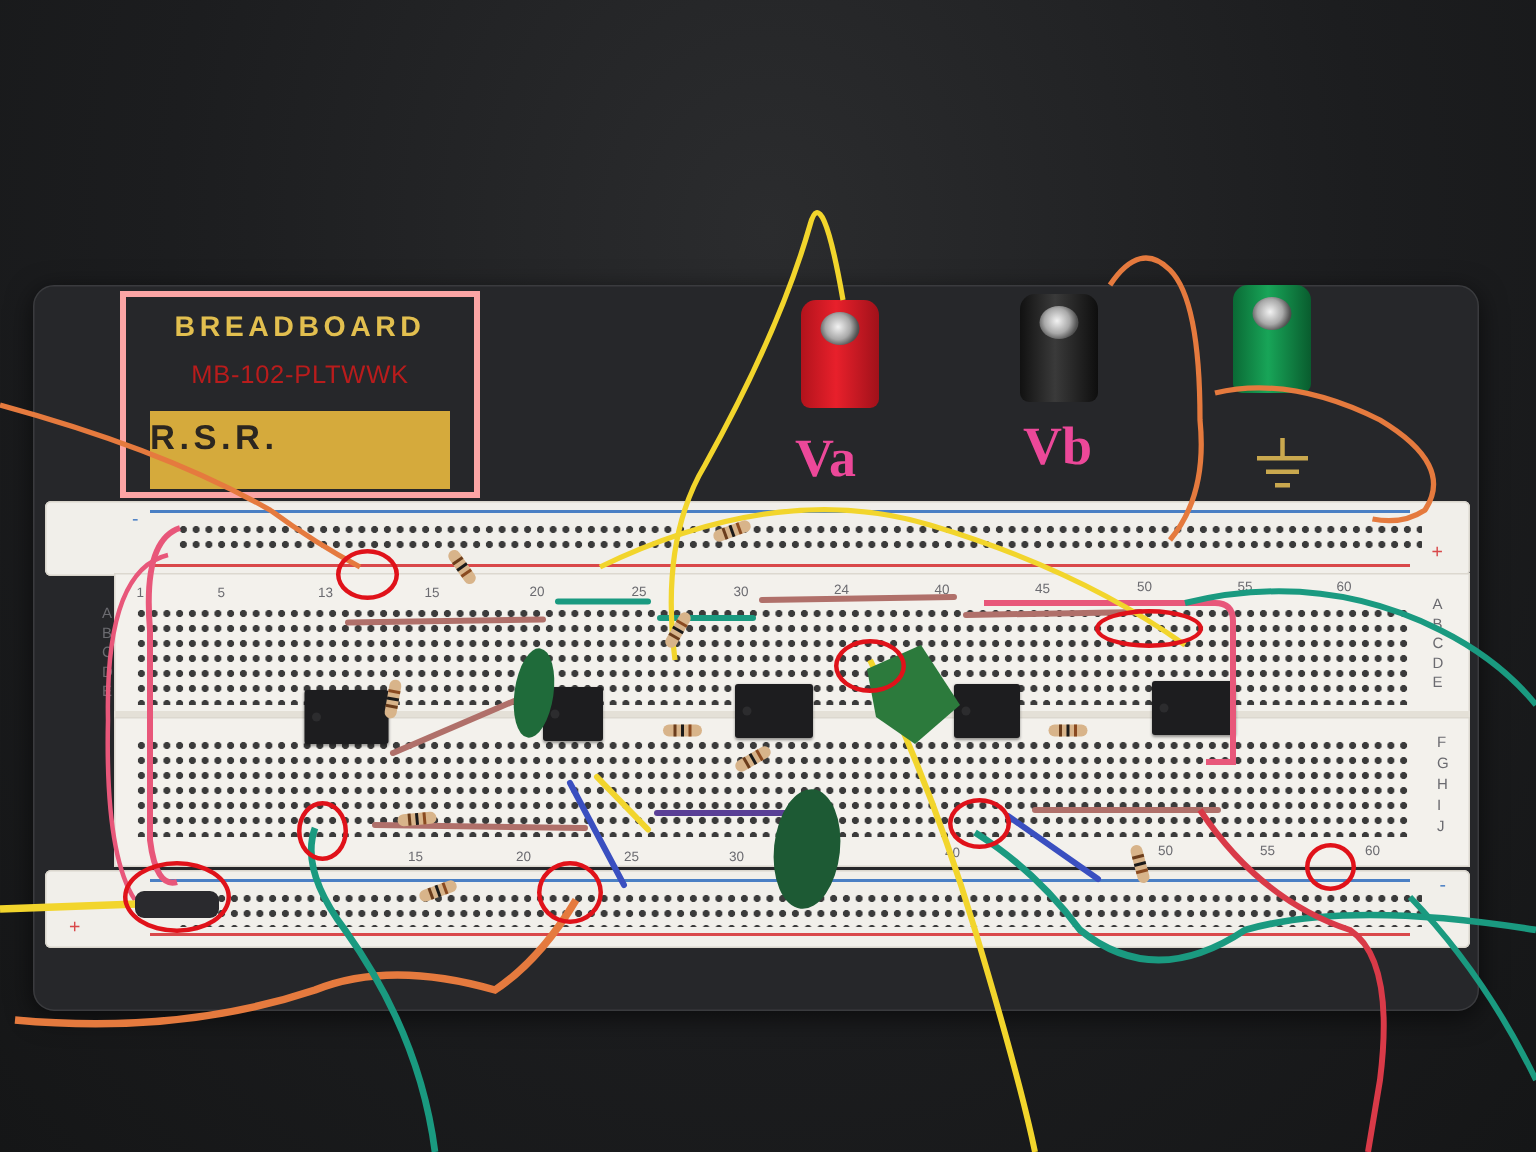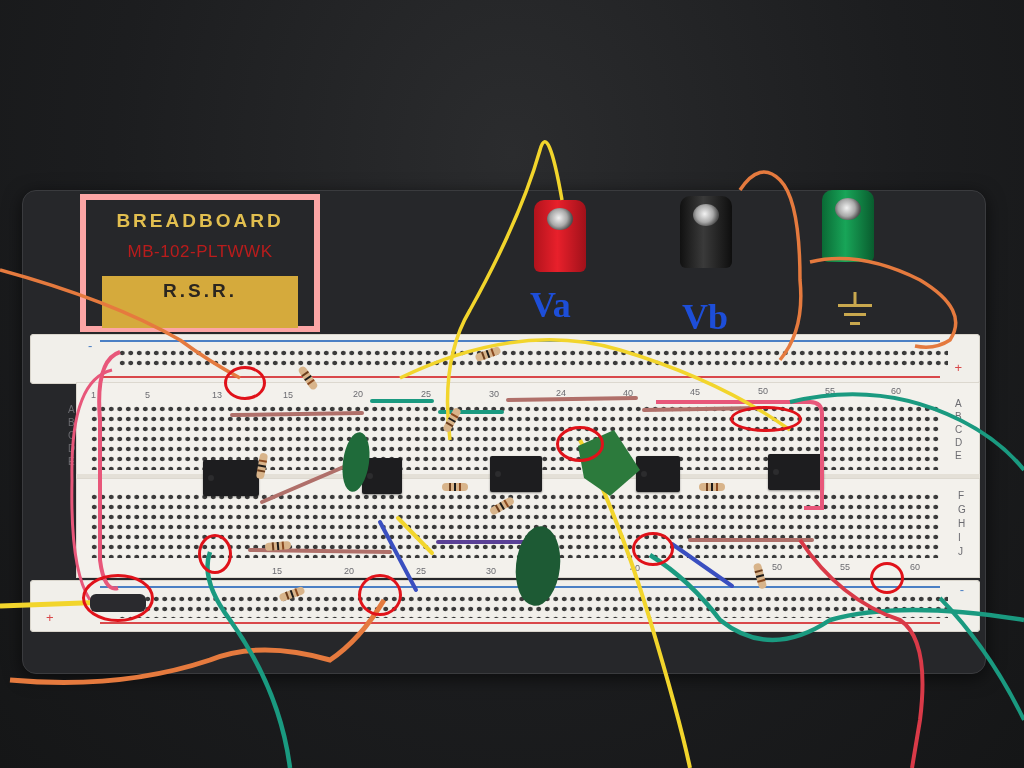--- a/index.html
+++ b/index.html
@@ -4,38 +4,38 @@
 <style>
   html,body{margin:0;padding:0;}
   body{width:1024px;height:768px;overflow:hidden;position:relative;
        background:radial-gradient(ellipse at 50% 20%, #2b2c2e 0%, #1c1d1f 55%, #151617 100%);
        font-family:"Liberation Sans",sans-serif;}
   .scene{position:absolute;left:0;top:0;width:1024px;height:768px;}
   .base{position:absolute;left:22px;top:190px;width:962px;height:482px;
         background:#26272a;border-radius:14px;border:1px solid #3a3b3e;
         box-shadow:0 4px 18px rgba(0,0,0,.6);}
   .label-box{position:absolute;left:80px;top:194px;width:240px;height:138px;
-             border:6px solid #fca5a5;box-sizing:border-box;}
+             border:4px solid #fca5a5;box-sizing:border-box;}
   .lbl-title{position:absolute;left:0;right:0;top:10px;text-align:center;
              color:#e2bf4f;font-weight:bold;font-size:19px;letter-spacing:3px;}
   .lbl-model{position:absolute;left:0;right:0;top:42px;text-align:center;
              color:#b91c1c;font-size:17px;letter-spacing:0.5px;}
   .lbl-brandbox{position:absolute;left:16px;right:16px;top:76px;height:52px;
                 background:#d5aa3c;}
-  .lbl-brand{position:absolute;left:0;right:0;top:4px;text-align:center;
-             color:#2b2620;font-weight:bold;font-size:19px;letter-spacing:3px;}
+  .lbl-brand{position:absolute;left:0;right:0;top:4px;
+             color:#2b2620;font-weight:bold;font-size:23px;letter-spacing:3px;}
   .lbl-brand2{position:absolute;left:0;right:0;top:28px;text-align:center;
              color:#2b2620;font-weight:bold;font-size:15px;letter-spacing:2px;}
   .post{position:absolute;width:52px;height:72px;border-radius:10px 10px 6px 6px;}
   .post .hole{position:absolute;left:13px;top:8px;width:26px;height:22px;border-radius:50%;
               background:radial-gradient(circle at 45% 45%,#f2f2f2 0%,#a9a9a9 45%,#555 70%,#222 100%);}
   .post-a{left:534px;top:200px;background:linear-gradient(90deg,#b2131c,#e8202b 45%,#a0111a);}
   .post-b{left:680px;top:196px;background:linear-gradient(90deg,#111,#3a3a3a 45%,#0e0e0e);}
   .post-g{left:822px;top:190px;background:linear-gradient(90deg,#0a6a35,#18a558 45%,#095c2e);}
-  .term-label{position:absolute;color:#1d4ed8;font-family:"Liberation Serif",serif;
+  .term-label{position:absolute;color:#ec4899;font-family:"Liberation Serif",serif;
               font-weight:bold;font-size:36px;}
   .ground{position:absolute;left:838px;top:292px;width:34px;height:38px;}
   .ground i{position:absolute;left:50%;height:3px;background:#c9a84e;transform:translateX(-50%);}
   .rail{position:absolute;left:30px;width:950px;height:50px;background:#f1efea;
         border-radius:4px;box-shadow:inset 0 0 0 1px #d9d5cc;}
   .rail-top{top:334px;}
   .rail-bot{top:580px;height:52px;}
   .rail .line{position:absolute;left:70px;right:40px;height:2px;}
   .terminal{position:absolute;left:76px;width:904px;background:#f3f1ec;
             box-shadow:inset 0 0 0 1px #dcd8cf;}
@@ -72,21 +72,21 @@
       <div class="hole"></div>
     </div>
   <div class="post post-b">
       <div class="hole"></div>
     </div>
   <div class="post post-g">
       <div class="hole"></div>
     </div>
 
   <div class="term-label" style="left:530px;top:284px;">Va</div>
-  <div class="term-label" style="left:682px;top:296px;">Vb</div>
+  <div class="term-label" style="left:682px;top:276px;">Vb</div>
   <div class="ground">
     <i style="top:0;width:3px;height:12px;"></i>
     <i style="top:12px;width:34px;"></i>
     <i style="top:21px;width:22px;"></i>
     <i style="top:30px;width:10px;"></i>
   </div>
 
   <div class="rail rail-top">
     <div class="line" style="top:6px;background:#4a7fc4;"></div>
     <div class="line" style="bottom:6px;background:#d9484a;"></div>

